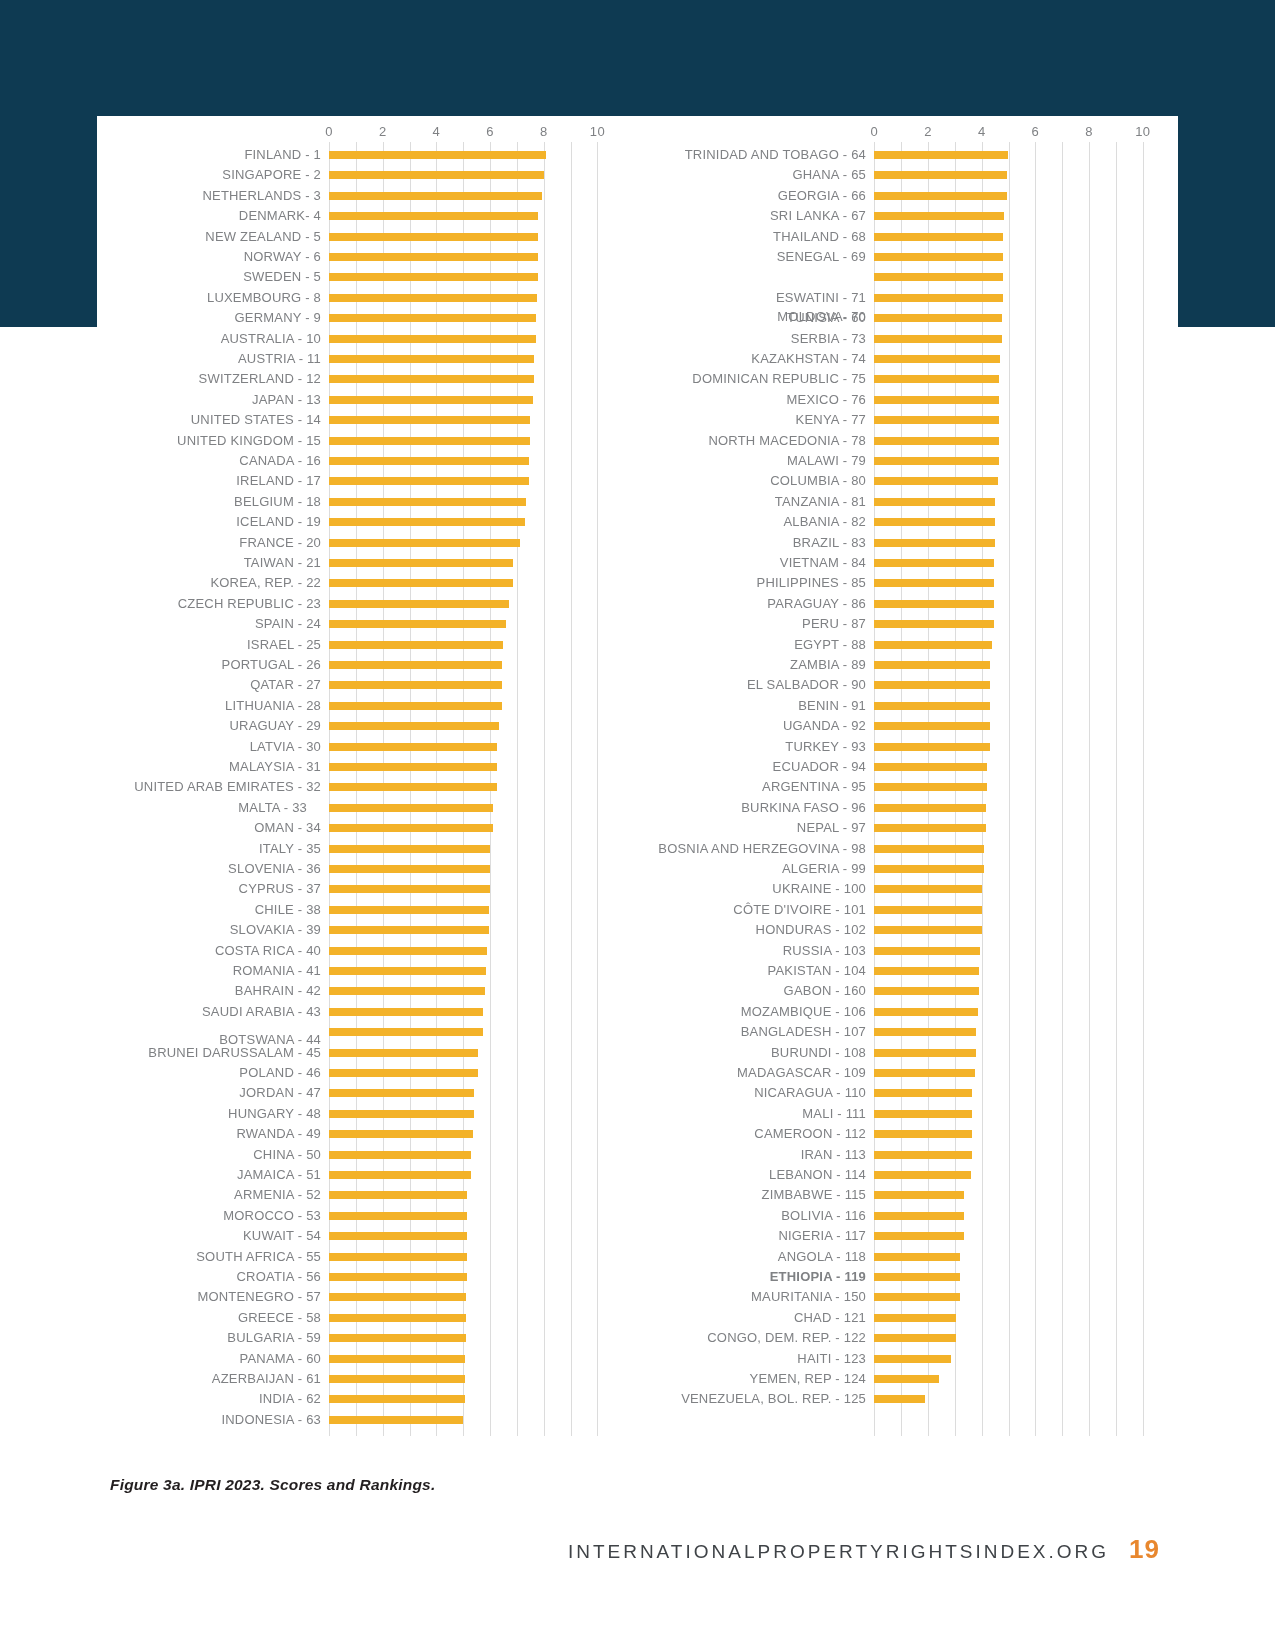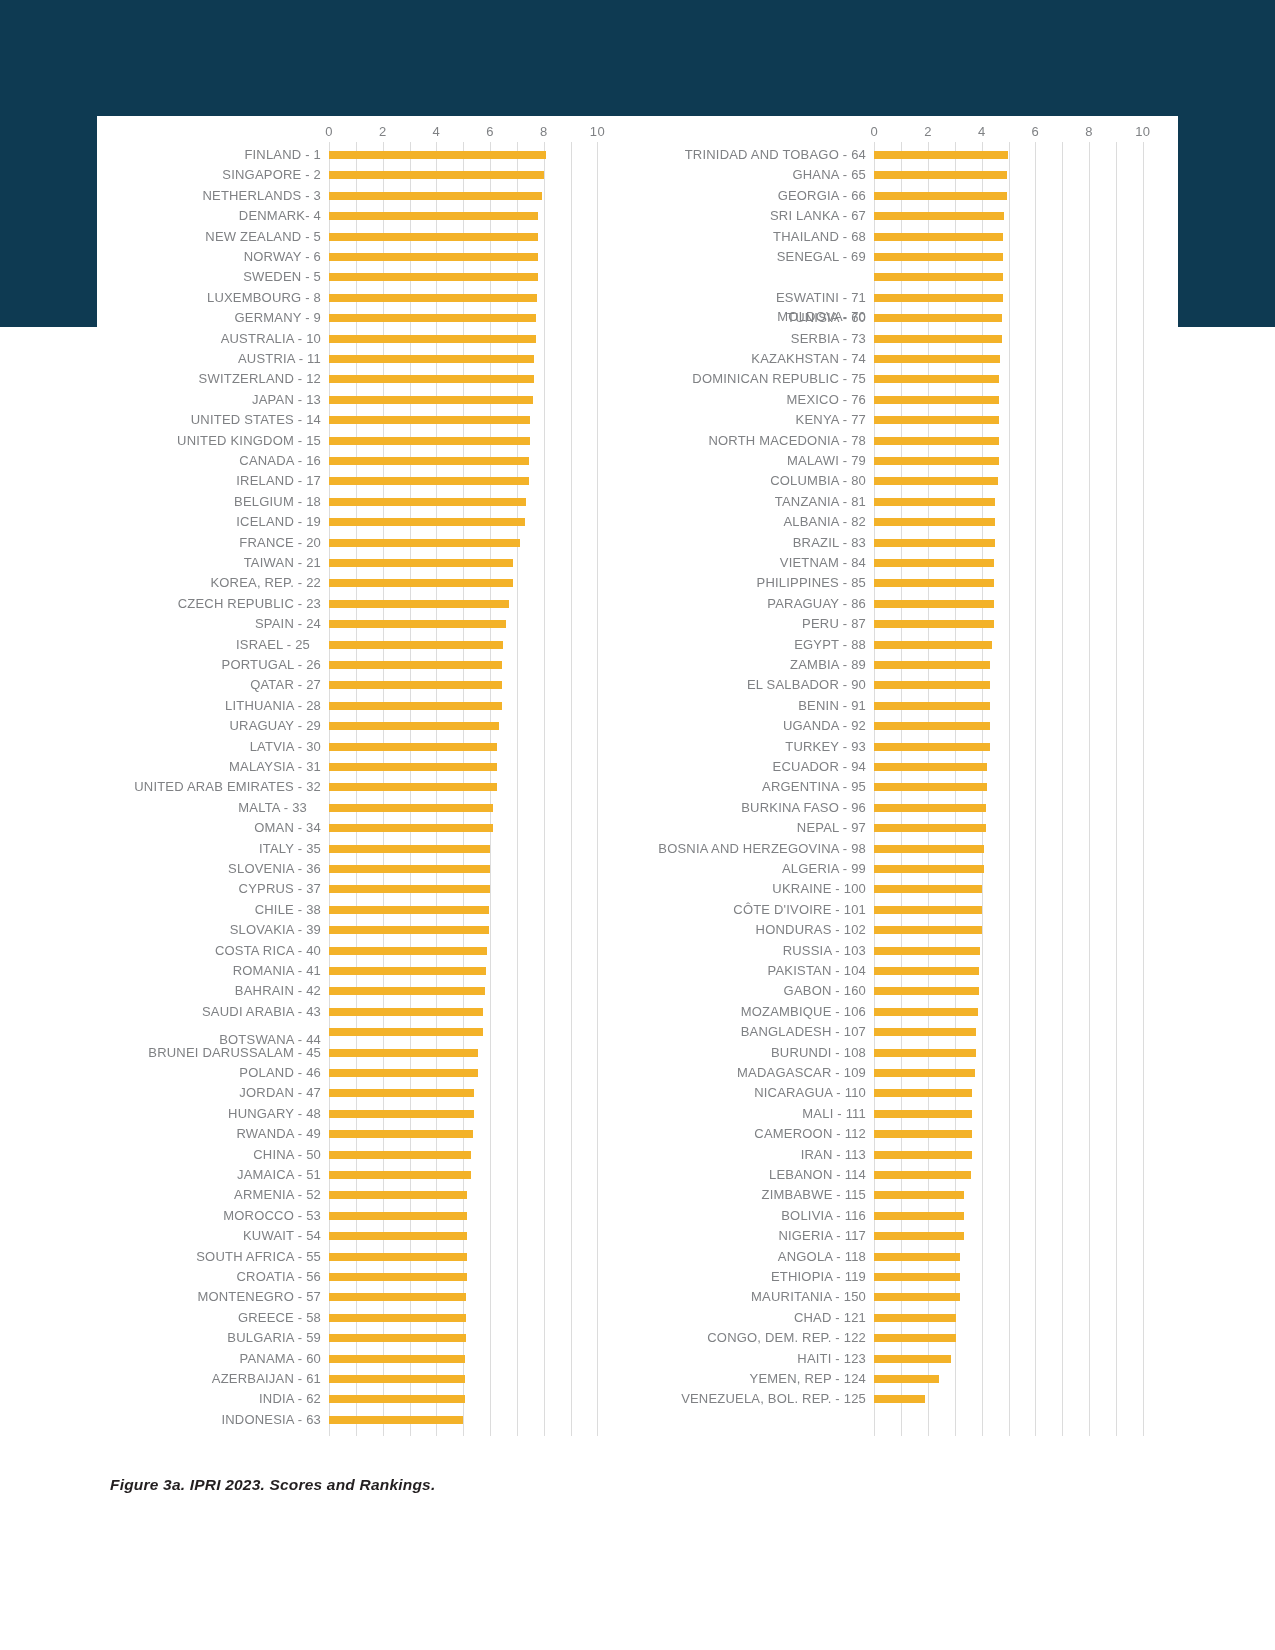--- a/index.html
+++ b/index.html
@@ -84,21 +84,21 @@
       <div class="country-label" style="left: 51px; top: 535.6px;">FRANCE - 20</div>
       <div class="score-bar" style="left: 329px; top: 538.6px; width: 190.564px; background: rgb(243, 178, 41);"></div>
       <div class="country-label" style="left: 51px; top: 556px;">TAIWAN - 21</div>
       <div class="score-bar" style="left: 329px; top: 559px; width: 183.854px; background: rgb(243, 178, 41);"></div>
       <div class="country-label" style="left: 51px; top: 576.4px;">KOREA, REP. - 22</div>
       <div class="score-bar" style="left: 329px; top: 579.4px; width: 183.854px; background: rgb(243, 178, 41);"></div>
       <div class="country-label" style="left: 51px; top: 596.8px;">CZECH REPUBLIC - 23</div>
       <div class="score-bar" style="left: 329px; top: 599.8px; width: 179.828px; background: rgb(243, 178, 41);"></div>
       <div class="country-label" style="left: 51px; top: 617.2px;">SPAIN - 24</div>
       <div class="score-bar" style="left: 329px; top: 620.2px; width: 177.144px; background: rgb(243, 178, 41);"></div>
-      <div class="country-label" style="left: 40px; top: 637.6px;">ISRAEL - 25</div>
+      <div class="country-label" style="left: 51px; top: 637.6px;">ISRAEL - 25</div>
       <div class="score-bar" style="left: 329px; top: 640.6px; width: 174.46px; background: rgb(243, 178, 41);"></div>
       <div class="country-label" style="left: 51px; top: 658px;">PORTUGAL - 26</div>
       <div class="score-bar" style="left: 329px; top: 661px; width: 173.118px; background: rgb(243, 178, 41);"></div>
       <div class="country-label" style="left: 51px; top: 678.4px;">QATAR - 27</div>
       <div class="score-bar" style="left: 329px; top: 681.4px; width: 173.118px; background: rgb(243, 178, 41);"></div>
       <div class="country-label" style="left: 51px; top: 698.8px;">LITHUANIA - 28</div>
       <div class="score-bar" style="left: 329px; top: 701.8px; width: 173.118px; background: rgb(243, 178, 41);"></div>
       <div class="country-label" style="left: 51px; top: 719.2px;">URAGUAY - 29</div>
       <div class="score-bar" style="left: 329px; top: 722.2px; width: 170.434px; background: rgb(243, 178, 41);"></div>
       <div class="country-label" style="left: 51px; top: 739.6px;">LATVIA - 30</div>
@@ -291,29 +291,32 @@
       <div class="country-label" style="left: 596px; top: 1168px;">LEBANON - 114</div>
       <div class="score-bar" style="left: 874.3px; top: 1171px; width: 96.624px; background: rgb(243, 178, 41);"></div>
       <div class="country-label" style="left: 596px; top: 1188.4px;">ZIMBABWE - 115</div>
       <div class="score-bar" style="left: 874.3px; top: 1191.4px; width: 89.914px; background: rgb(243, 178, 41);"></div>
       <div class="country-label" style="left: 596px; top: 1208.8px;">BOLIVIA - 116</div>
       <div class="score-bar" style="left: 874.3px; top: 1211.8px; width: 89.914px; background: rgb(243, 178, 41);"></div>
       <div class="country-label" style="left: 596px; top: 1229.2px;">NIGERIA - 117</div>
       <div class="score-bar" style="left: 874.3px; top: 1232.2px; width: 89.914px; background: rgb(243, 178, 41);"></div>
       <div class="country-label" style="left: 596px; top: 1249.6px;">ANGOLA - 118</div>
       <div class="score-bar" style="left: 874.3px; top: 1252.6px; width: 85.888px; background: rgb(243, 178, 41);"></div>
-      <div class="country-label" style="left: 596px; top: 1270px;">ETHIOPIA - 119</div>
+      <div class="country-label" style="left: 596px; top: 1270px; font-weight: bold;">ETHIOPIA - 119</div>
       <div class="score-bar" style="left: 874.3px; top: 1273px; width: 85.888px; background: rgb(243, 178, 41);"></div>
       <div class="country-label" style="left: 596px; top: 1290.4px;">MAURITANIA - 150</div>
       <div class="score-bar" style="left: 874.3px; top: 1293.4px; width: 85.888px; background: rgb(243, 178, 41);"></div>
       <div class="country-label" style="left: 596px; top: 1310.8px;">CHAD - 121</div>
       <div class="score-bar" style="left: 874.3px; top: 1313.8px; width: 81.862px; background: rgb(243, 178, 41);"></div>
       <div class="country-label" style="left: 596px; top: 1331.2px;">CONGO, DEM. REP. - 122</div>
       <div class="score-bar" style="left: 874.3px; top: 1334.2px; width: 81.862px; background: rgb(243, 178, 41);"></div>
       <div class="country-label" style="left: 596px; top: 1351.6px;">HAITI - 123</div>
       <div class="score-bar" style="left: 874.3px; top: 1354.6px; width: 76.494px; background: rgb(243, 178, 41);"></div>
       <div class="country-label" style="left: 596px; top: 1372px;">YEMEN, REP - 124</div>
       <div class="score-bar" style="left: 874.3px; top: 1375px; width: 64.416px; background: rgb(243, 178, 41);"></div>
       <div class="country-label" style="left: 596px; top: 1392.4px;">VENEZUELA, BOL. REP. - 125</div>
       <div class="score-bar" style="left: 874.3px; top: 1395.4px; width: 50.996px; background: rgb(243, 178, 41);"></div>
     </div>
   <p class="caption">Figure 3a. IPRI 2023. Scores and Rankings.</p>
+  <div class="footer">
+    <span class="footer-url">INTERNATIONALPROPERTYRIGHTSINDEX.ORG</span><span class="pagenum">19</span>
+  </div>
 </div>
 
 </body></html>

